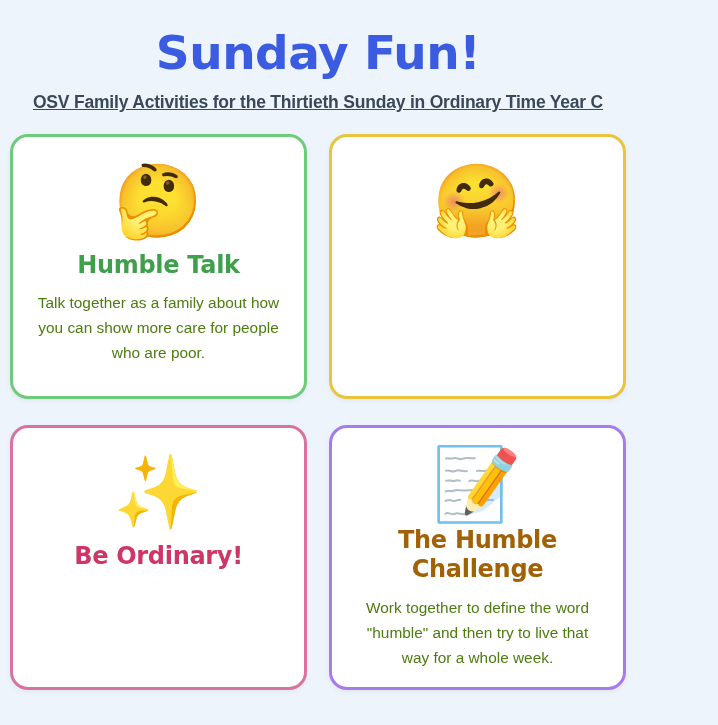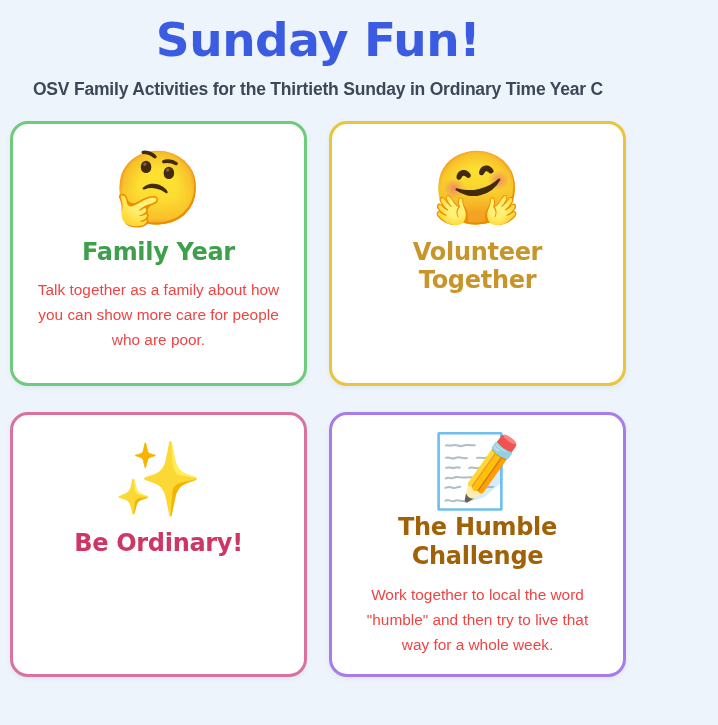--- a/index.html
+++ b/index.html
@@ -12,21 +12,21 @@
     width: 718px;
     height: 725px;
     background: #eef4fc;
     font-family: "Liberation Sans", "DejaVu Sans", sans-serif;
     overflow: hidden;
   }
 
   .page {
     width: 636px;
     height: 725px;
-    padding: 0 10px;
+    padding: 13px 10px;
     display: flex;
     flex-direction: column;
   }
 
   
   .header {
     padding-top: 14px;
     text-align: center;
     flex: 0 0 auto;
   }
@@ -40,20 +40,21 @@
     font-family: "DejaVu Sans", "Liberation Sans", sans-serif;
   }
   .page-subtitle {
     margin: 12px 0 0 0;
     font-size: 17.5px;
     line-height: 1.25;
     font-weight: 700;
     color: #3c4858;
     letter-spacing: -0.2px;
     white-space: nowrap;
+    text-decoration: underline;
   }
 
   
   .card-grid {
     margin-top: 20px;
     display: grid;
     grid-template-columns: 1fr 1fr;
     grid-template-rows: 265px 265px;
     column-gap: 22px;
     row-gap: 26px;
@@ -90,21 +91,21 @@
     line-height: 1.2;
     font-weight: 700;
     letter-spacing: -0.3px;
     font-family: "DejaVu Sans", "Liberation Sans", sans-serif;
   }
 
   .card-text {
     margin: 12px 0 0 0;
     font-size: 15.4px;
     line-height: 1.62;
-    color: #ef4444;
+    color: #4d7c0f;
     max-width: 285px;
   }
 
   
   .card--green  { border-color: #6ecb7c; }
   .card--green  .card-title { color: #3fa04c; }
   .card--yellow { border-color: #e9c43d; }
   .card--yellow .card-title { color: #c8952b; }
   .card--pink   { border-color: #d9729f; }
   .card--pink   .card-title { color: #ce3665; }
@@ -118,34 +119,33 @@
 
   <header class="header">
     <h1 class="page-title">Sunday Fun!</h1>
     <p class="page-subtitle">OSV Family Activities for the Thirtieth Sunday in Ordinary Time Year C</p>
   </header>
 
   <main class="card-grid">
 
     <section class="card card--green">
       <div class="card-emoji">🤔</div>
-      <h2 class="card-title">Family Year</h2>
+      <h2 class="card-title">Humble Talk</h2>
       <p class="card-text">Talk together as a family about how you can show more care for people who are poor.</p>
     </section>
 
     <section class="card card--yellow">
       <div class="card-emoji">🤗</div>
-      <h2 class="card-title">Volunteer Together</h2>
     </section>
 
     <section class="card card--pink">
       <div class="card-emoji">✨</div>
       <h2 class="card-title">Be Ordinary!</h2>
     </section>
 
     <section class="card card--purple">
       <div class="card-emoji">📝</div>
       <h2 class="card-title">The Humble Challenge</h2>
-      <p class="card-text">Work together to local the word "humble" and then try to live that way for a whole week.</p>
+      <p class="card-text">Work together to define the word "humble" and then try to live that way for a whole week.</p>
     </section>
 
   </main>
 </div>
 
 </body></html>

